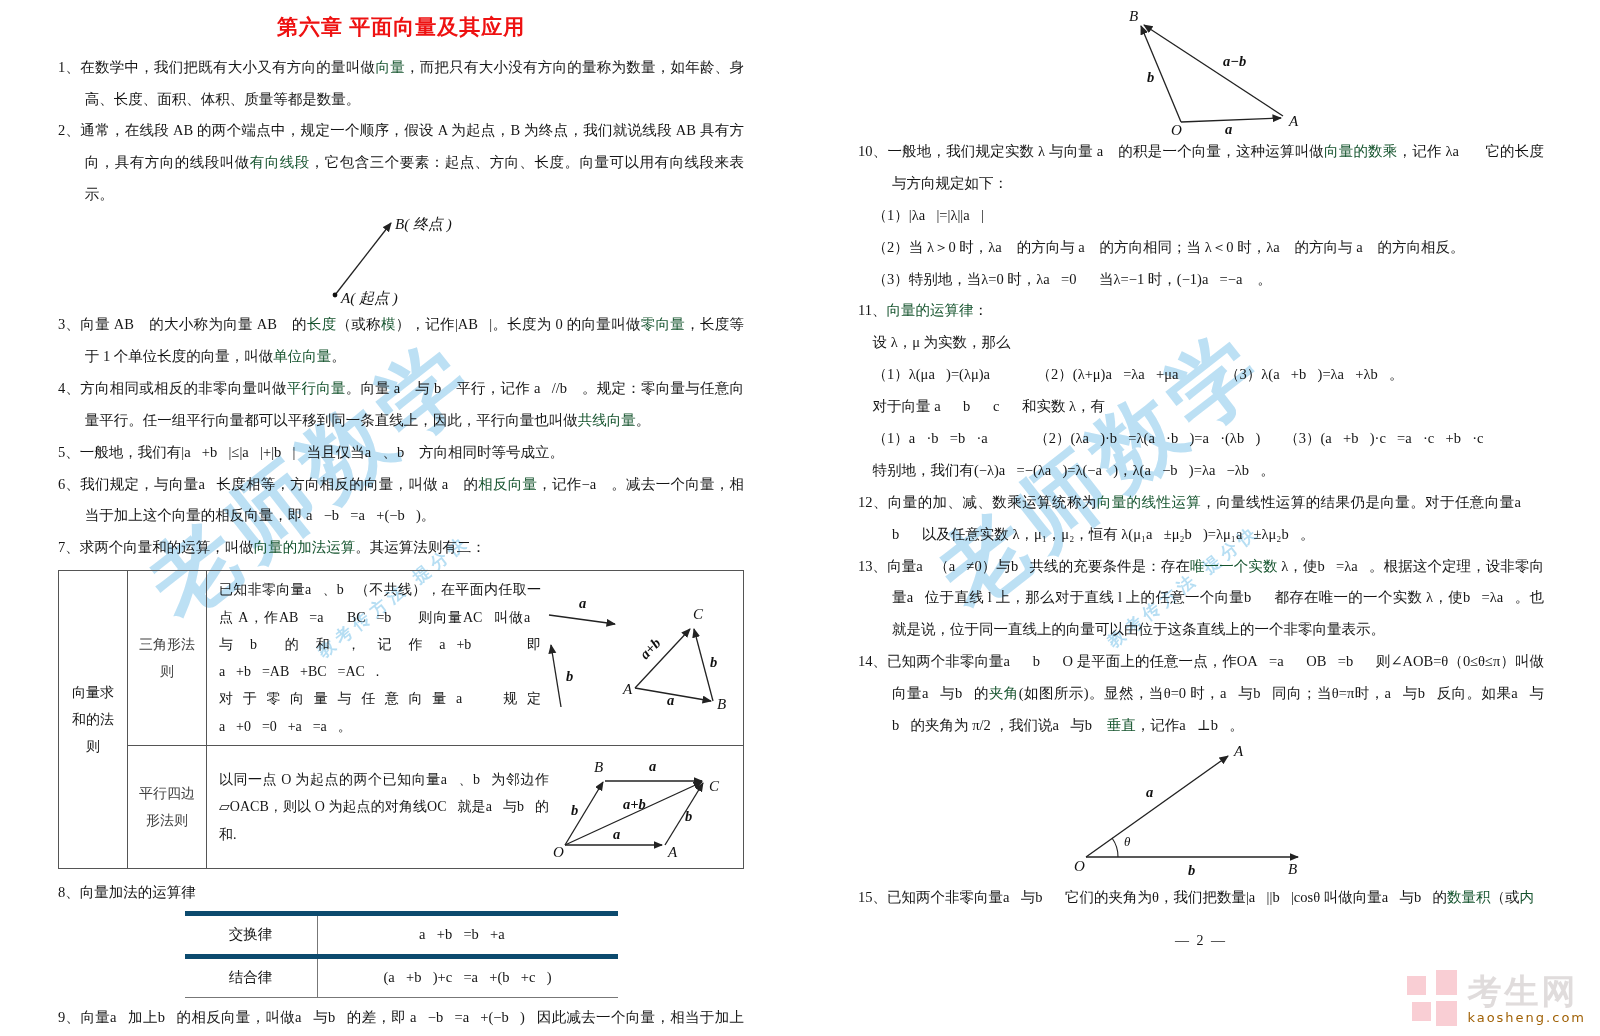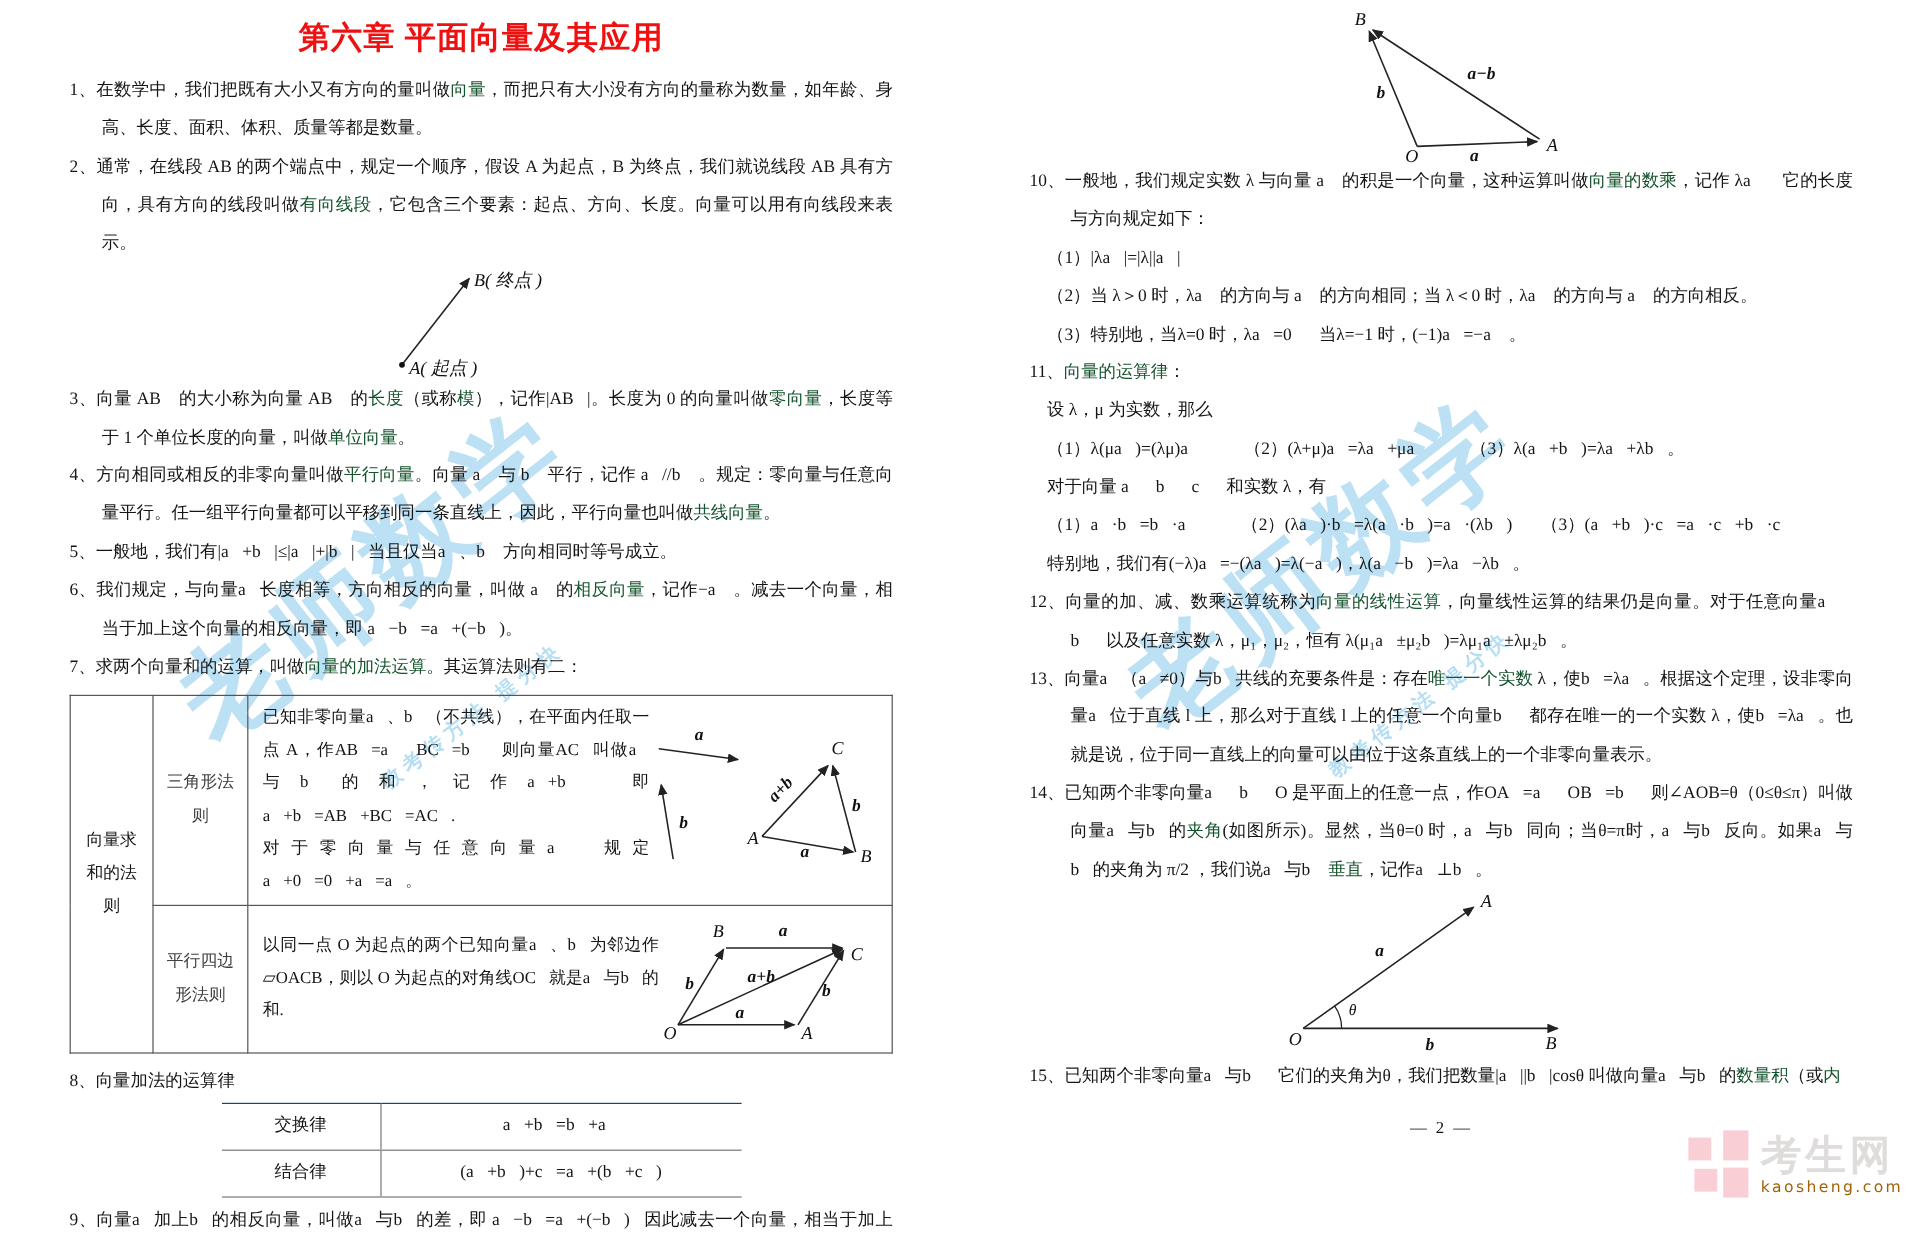--- a/index.html
+++ b/index.html
@@ -5,50 +5,50 @@
   html,body{margin:0;padding:0;}
   body{
     width:1600px;height:1036px;position:relative;overflow:hidden;background:#ffffff;
     font-family:"Liberation Serif","DejaVu Serif",serif;color:#151515;
   }
   .page{position:absolute;top:0;width:800px;height:1036px;}
   #page1{left:0;}
   #page2{left:800px;}
   .content{position:relative;z-index:2;padding:8px 56px 0 58px;font-size:14.5px;line-height:2.2;text-align:justify;}
   .hl{color:#14532d;}
-  .title{color:#ee1111;font-weight:bold;font-size:26px;text-align:center;letter-spacing:1px;line-height:1.7;margin:2px 0 6px 0;}
+  .title{color:#ee1111;font-weight:bold;font-size:21px;text-align:center;letter-spacing:1px;line-height:1.7;margin:2px 0 6px 0;}
   p.item{margin:0;padding-left:1.85em;text-indent:-1.85em;}
   p.item2{margin:0;padding-left:2.35em;text-indent:-2.35em;}
   p.sub{margin:0 0 0 1.0em;}
   .frow{display:flex;margin-left:1.0em;gap:24px;}
   .frow span{white-space:nowrap;}
   .fig{display:flex;justify-content:center;margin:0;}
   svg{display:block;}
   svg line, svg path.edge{stroke:#222;stroke-width:1.3;fill:none;}
   svg path.arc{stroke:#222;stroke-width:1.1;fill:none;}
   .ci{font-size:15px;font-style:italic;fill:#111;}
   .cv{font-size:14.5px;font-style:italic;font-weight:bold;fill:#111;}
   table.sum{border-collapse:collapse;width:100%;margin:6px 0 8px 0;font-size:14px;line-height:1.95;}
   table.sum td{border:1px solid #555;vertical-align:middle;}
   td.c1{width:46px;text-align:center;padding:4px 11px;}
   td.c2{width:64px;text-align:center;padding:4px 7px;color:#404040;}
   td.c3{padding:5px 8px 5px 12px;}
   .cellflex{display:flex;align-items:center;gap:2px;}
   .celltext{flex:1;}
   .celltext p{margin:0;}
   table.law{border-collapse:collapse;margin:2px auto 4px auto;font-size:14.5px;}
-  table.law td{border-top:1px solid #0c4a6e;border-bottom:1px solid #777;padding:3px 10px;height:32px;}
+  table.law td{border-top:5px solid #0c4a6e;border-bottom:1px solid #777;padding:3px 10px;height:32px;}
   td.lname{width:112px;text-align:center;}
   td.lform{width:280px;text-align:center;border-left:1px solid #777;}
   .footer{font-size:14px;text-align:center;margin-top:12px;letter-spacing:2px;}
   .wm{position:absolute;z-index:1;pointer-events:none;color:rgba(122,194,234,0.50);
       font-family:"DejaVu Sans",sans-serif;font-weight:bold;transform:rotate(-38deg);}
   .wm-main{font-size:88px;letter-spacing:8px;}
   .wm-sub{font-size:17px;letter-spacing:5px;color:rgba(122,194,234,0.55);}
-  .logo{position:absolute;right:14px;bottom:36px;display:flex;align-items:center;gap:10px;z-index:3;}
+  .logo{position:absolute;right:14px;bottom:8px;display:flex;align-items:center;gap:10px;z-index:3;}
   .logo-mark{position:relative;width:50px;height:58px;}
   .logo-mark div{position:absolute;background:#f9ced4;}
   .lb1{left:0;top:6px;width:19px;height:19px;}
   .lb2{left:5px;top:32px;width:19px;height:19px;}
   .lb3{right:0;top:0;width:21px;height:25px;}
   .lb4{right:0;bottom:2px;width:21px;height:25px;}
   .logo-cn{font-size:34px;line-height:1.1;color:#e0dcdc;font-weight:bold;letter-spacing:3px;font-family:"DejaVu Sans",sans-serif;}
   .logo-en{font-size:13px;color:#a16207;letter-spacing:2px;font-family:"DejaVu Sans",sans-serif;}
 </style>
 </head>

